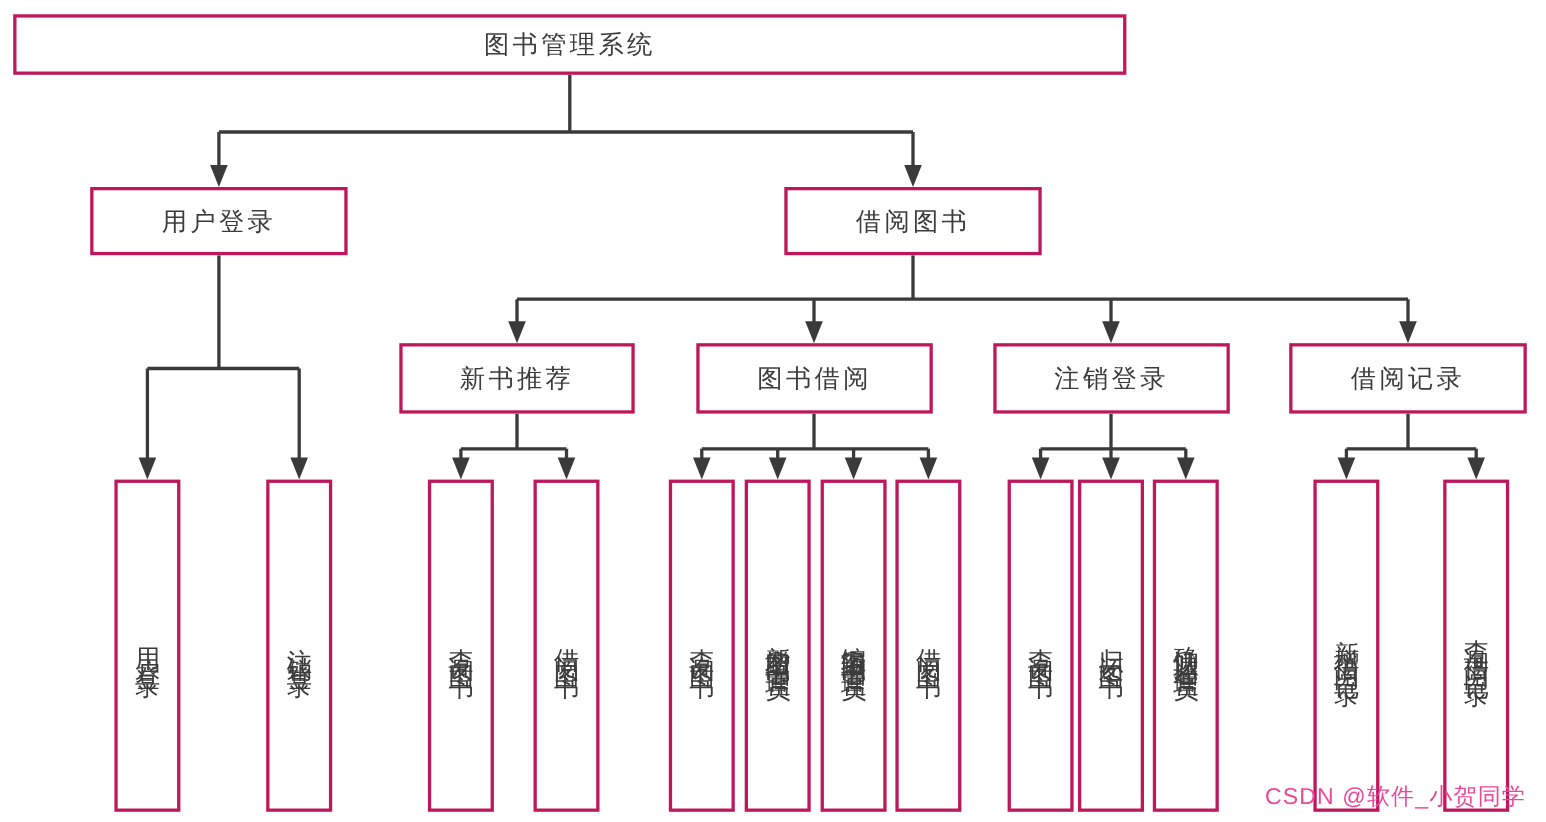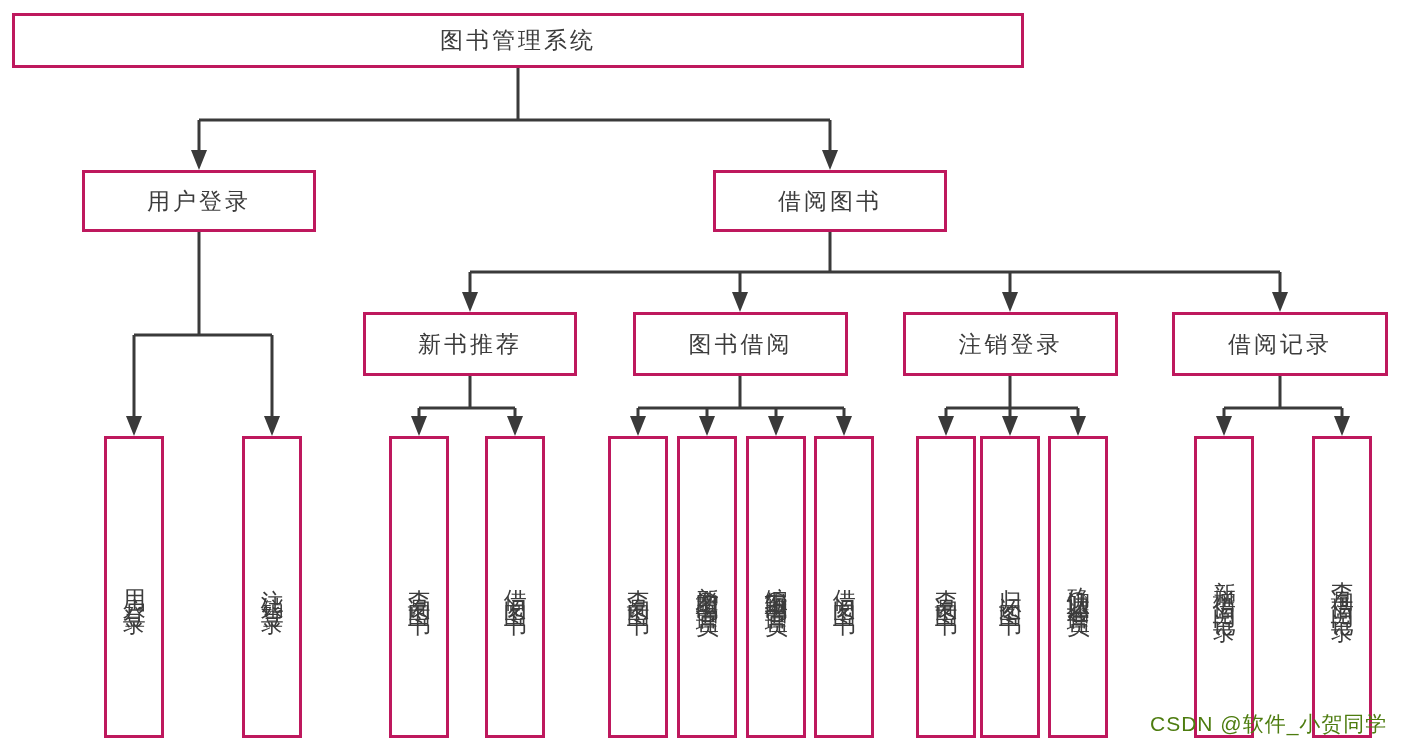--- a/index.html
+++ b/index.html
@@ -56,21 +56,21 @@
   }
   .node-v.tight span {
     letter-spacing: 4px;
   }
   .watermark {
     position: absolute;
     left: 1150px;
     top: 710px;
     font-size: 21px;
     letter-spacing: 1px;
-    color: #4d7c0f;
+    color: #ec4899;
     white-space: nowrap;
     z-index: 5;
   }
 </style>
 </head>
 <body>
 
 <div class="canvas">
 
   <svg class="connectors" viewBox="0 0 1405 747" xmlns="http://www.w3.org/2000/svg">

